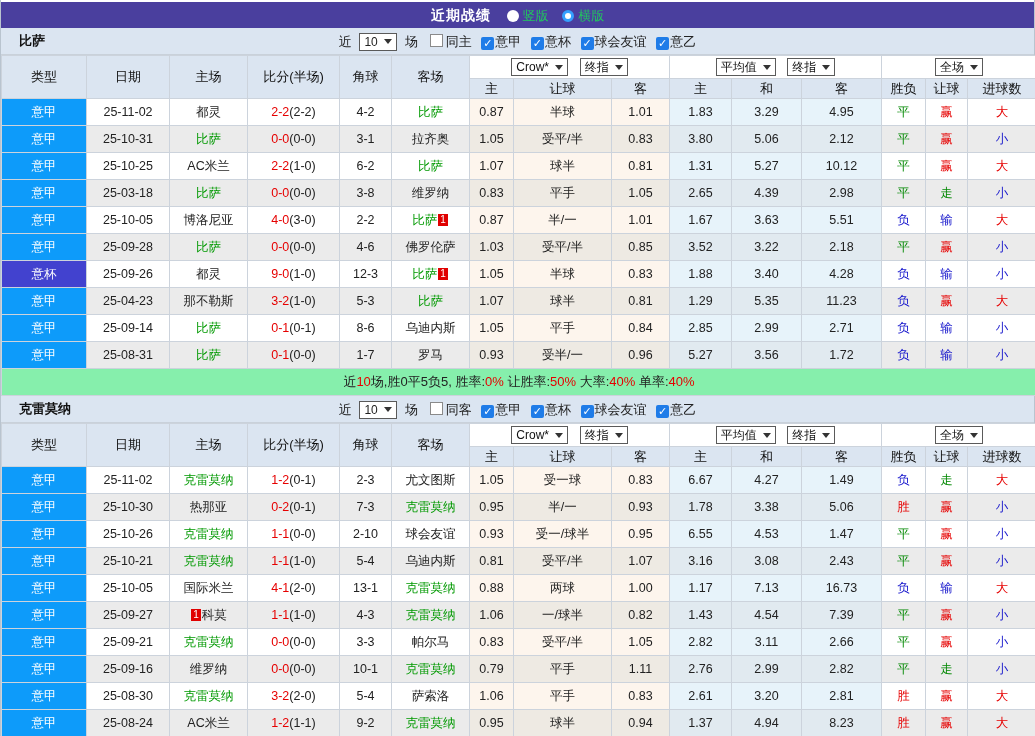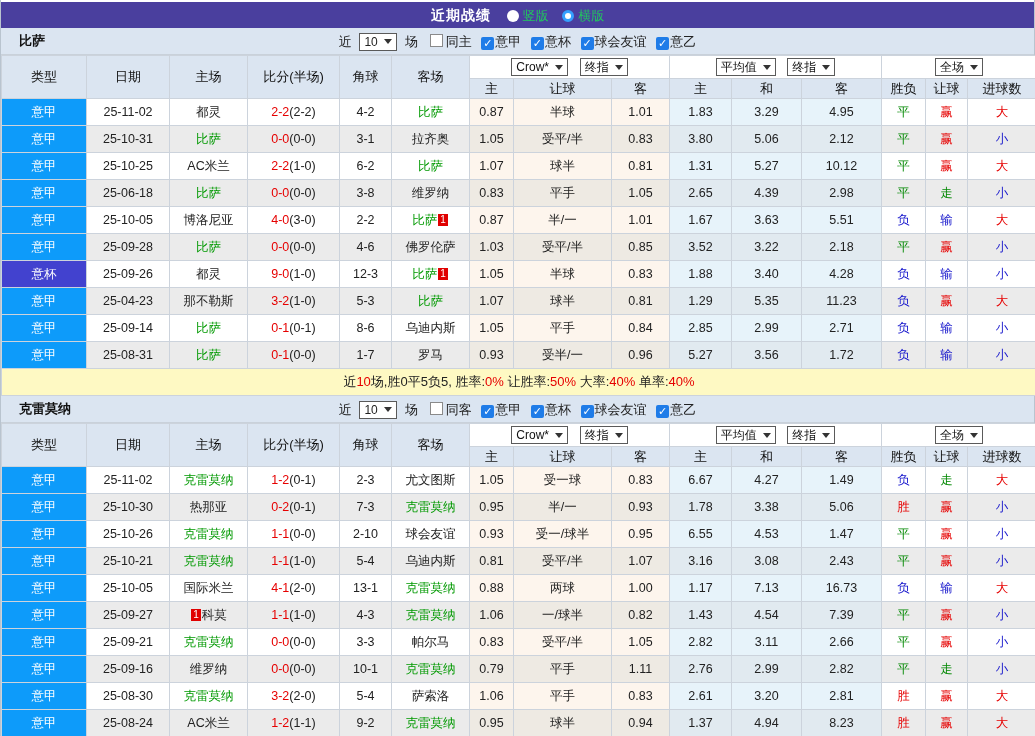--- a/index.html
+++ b/index.html
@@ -42,21 +42,21 @@
   td.avg{background:#e7f3fa;}
   tbody tr:nth-child(even) td.avg{background:#e1eaf0;}
   td.lg{color:#fff;}
   td.lg-blue{background:#0d9bfa;}
   td.lg-purple{background:#4242cf;}
   .green{color:#009900;}
   .c-red{color:#e60000;}
   .c-green{color:#008800;}
   .c-blue{color:#1515cc;}
   .badge{display:inline-block;background:#e00000;color:#fff;font-size:10px;line-height:12px;height:12px;padding:0 2px;margin:0 1px;vertical-align:1px;}
-  tfoot td{height:26px;background:#fef9c3;font-size:13px;}
+  tfoot td{height:26px;background:#86efac;font-size:13px;}
 </style>
 </head>
 <body>
 
 <div class="page">
 
   <div class="topbar">
     <span class="title">近期战绩</span>
     <span class="radio"></span><span class="radio-label">竖版</span>
     <span class="radio selected"></span><span class="radio-label">横版</span>
@@ -191,21 +191,21 @@
           <td class="crow">0.81</td>
           <td class="avg">1.31</td>
           <td class="avg">5.27</td>
           <td class="avg">10.12</td>
           <td class="c-green">平</td>
           <td class="c-red">赢</td>
           <td class="c-red">大</td>
         </tr>
         <tr>
           <td class="lg lg-blue">意甲</td>
-          <td>25-06-18</td>
+          <td>25-03-18</td>
           <td><span class="green">比萨</span></td>
           <td><span class="c-red">0-0</span><span>(0-0)</span></td>
           <td>3-8</td>
           <td><span>维罗纳</span></td>
           <td class="crow">0.83</td>
           <td class="crow">平手</td>
           <td class="crow">1.05</td>
           <td class="avg">2.65</td>
           <td class="avg">4.39</td>
           <td class="avg">2.98</td>

